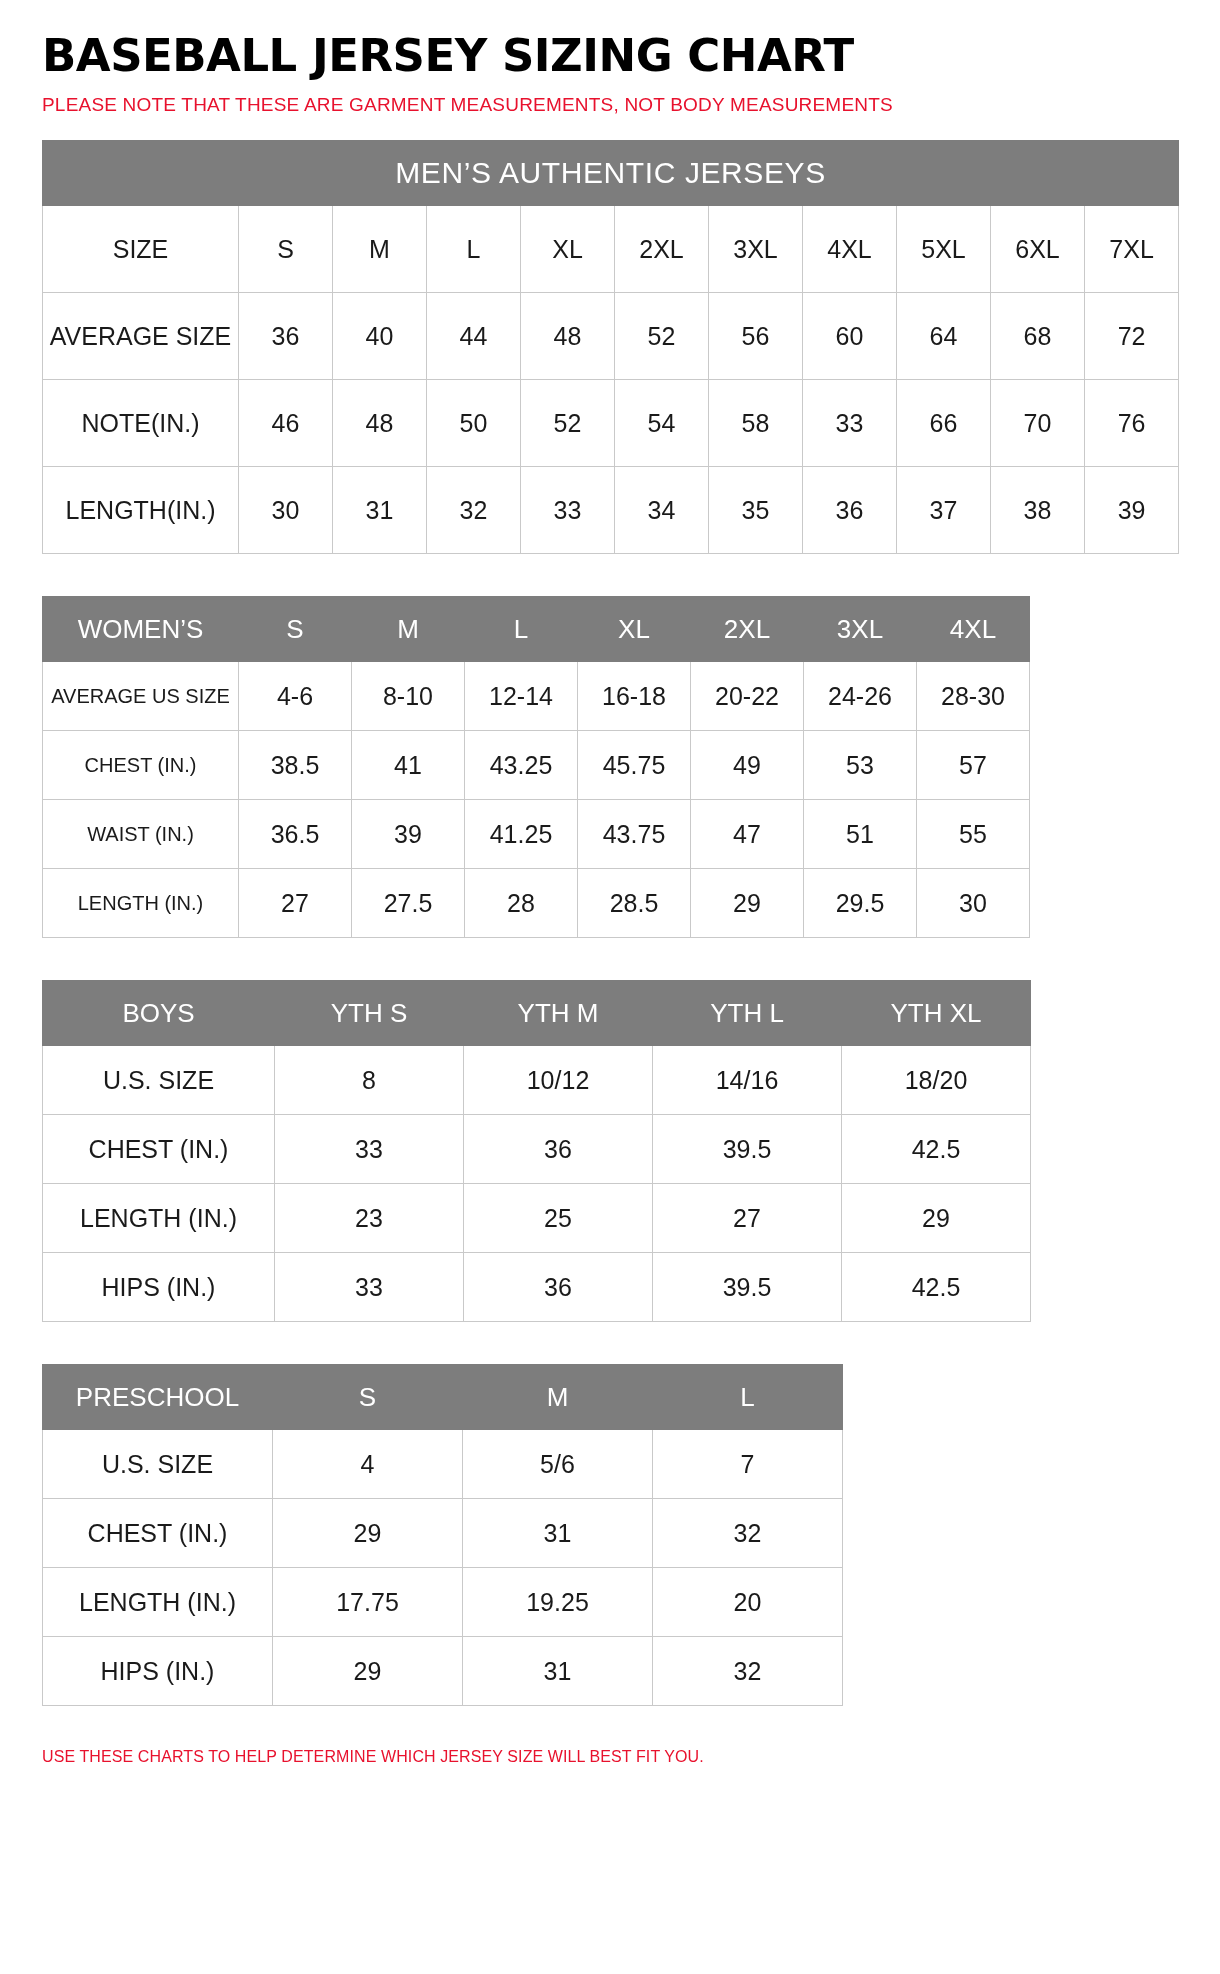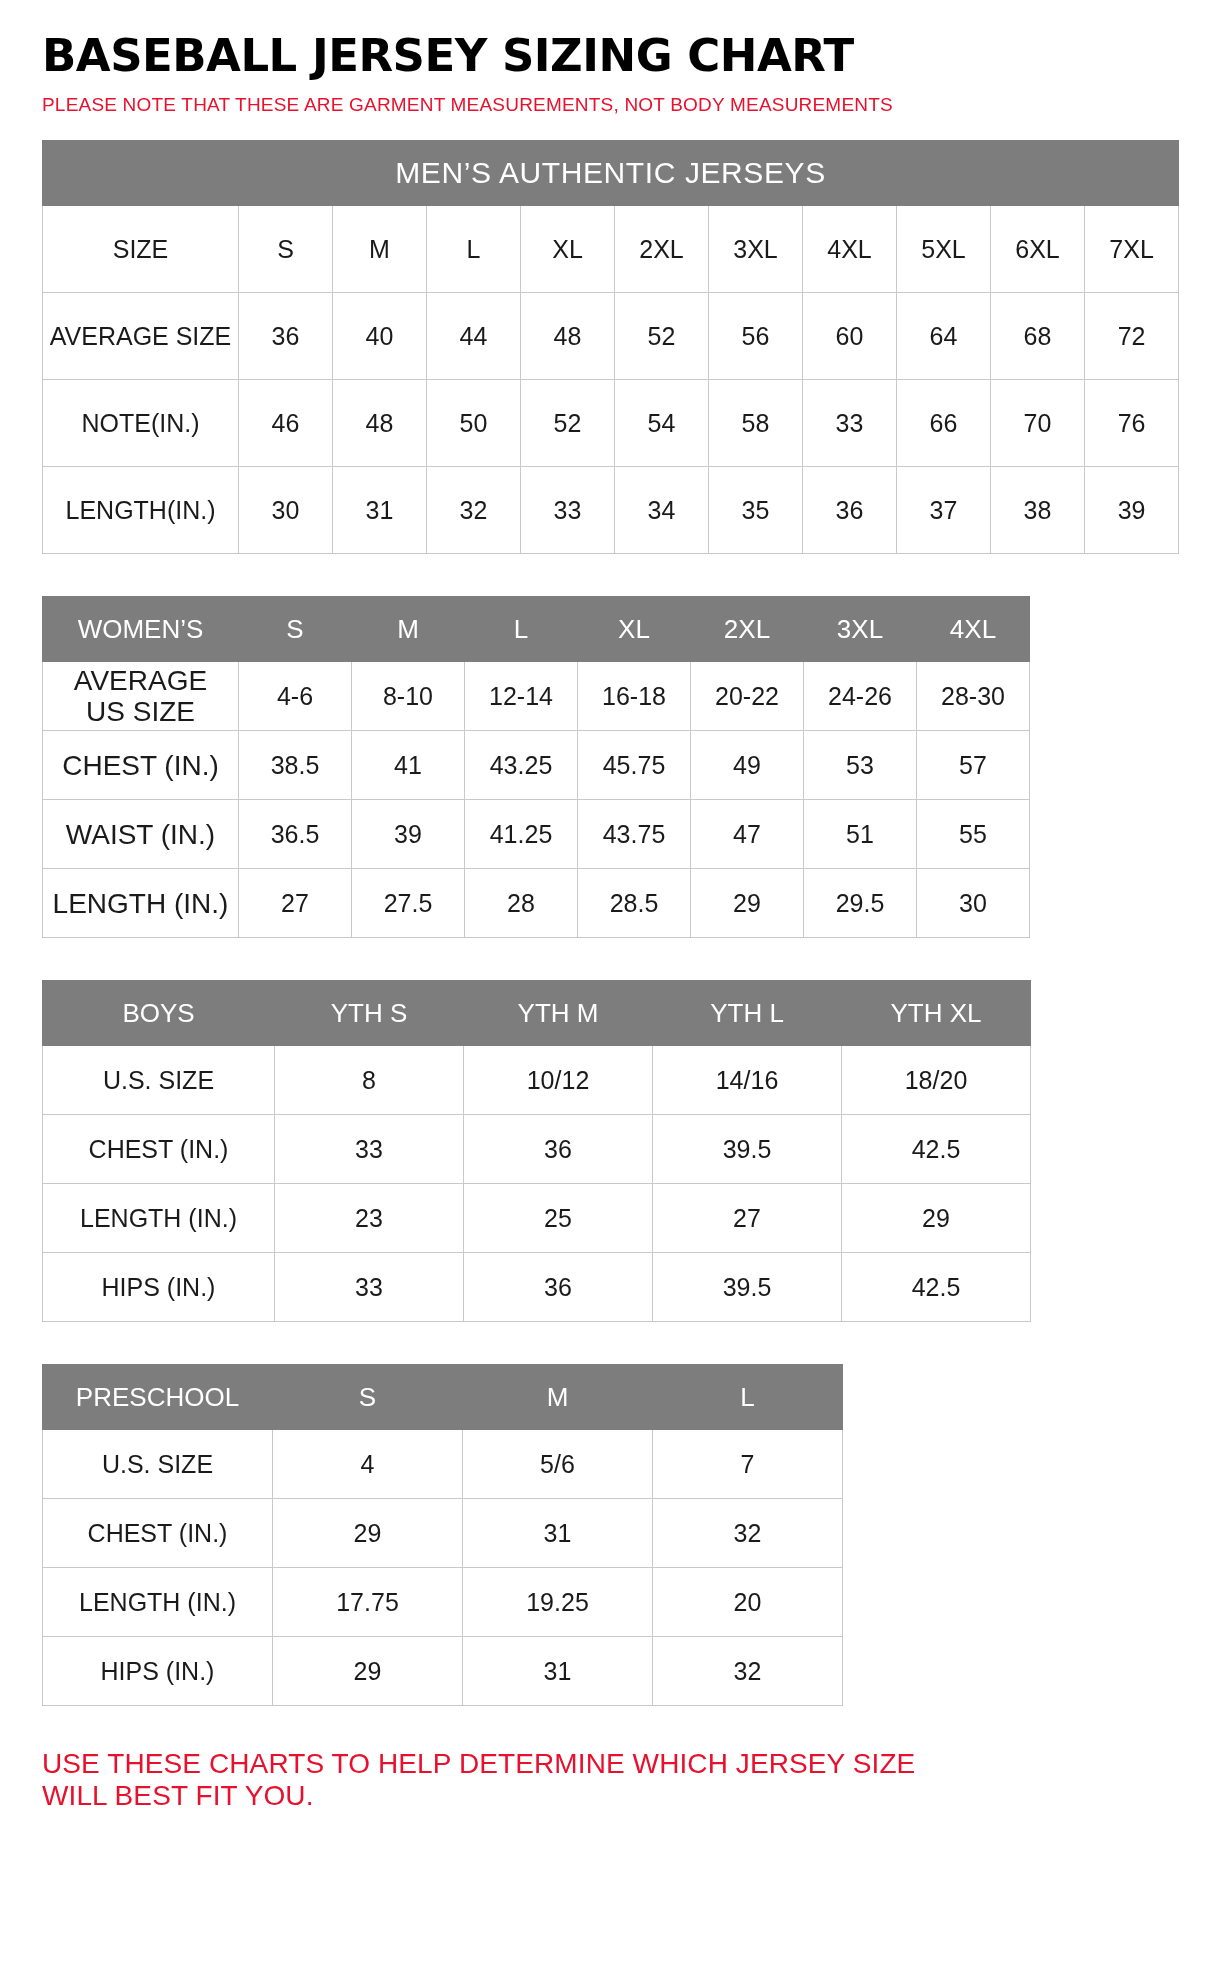--- a/index.html
+++ b/index.html
@@ -87,21 +87,21 @@
   #womens-table td {
     height: 66px;
     font-size: 25px;
     margin-left: 39px;
   }
   #womens-table .hdr-band {
     height: 62px;
     font-size: 26px;
   }
   #womens-table td.rowlabel {
-    font-size: 28px;
+    font-size: 20px;
     line-height: 1.12;
     padding: 0 8px;
   }
   
   #boys-table {
     width: 988px;
   }
   #boys-table td {
     height: 66px;
     font-size: 25px;
@@ -117,21 +117,21 @@
   #preschool-table td {
     height: 66px;
     font-size: 25px;
   }
   #preschool-table .hdr-band {
     height: 62px;
     font-size: 26px;
   }
   .footer-note {
     color: #e8112d;
-    font-size: 28px;
+    font-size: 16px;
     letter-spacing: 0.1px;
     margin-top: 6px;
   }
 </style>
 </head>
 <body>
 
 <div class="page">
 
   <h1 class="title">BASEBALL JERSEY SIZING CHART</h1>

